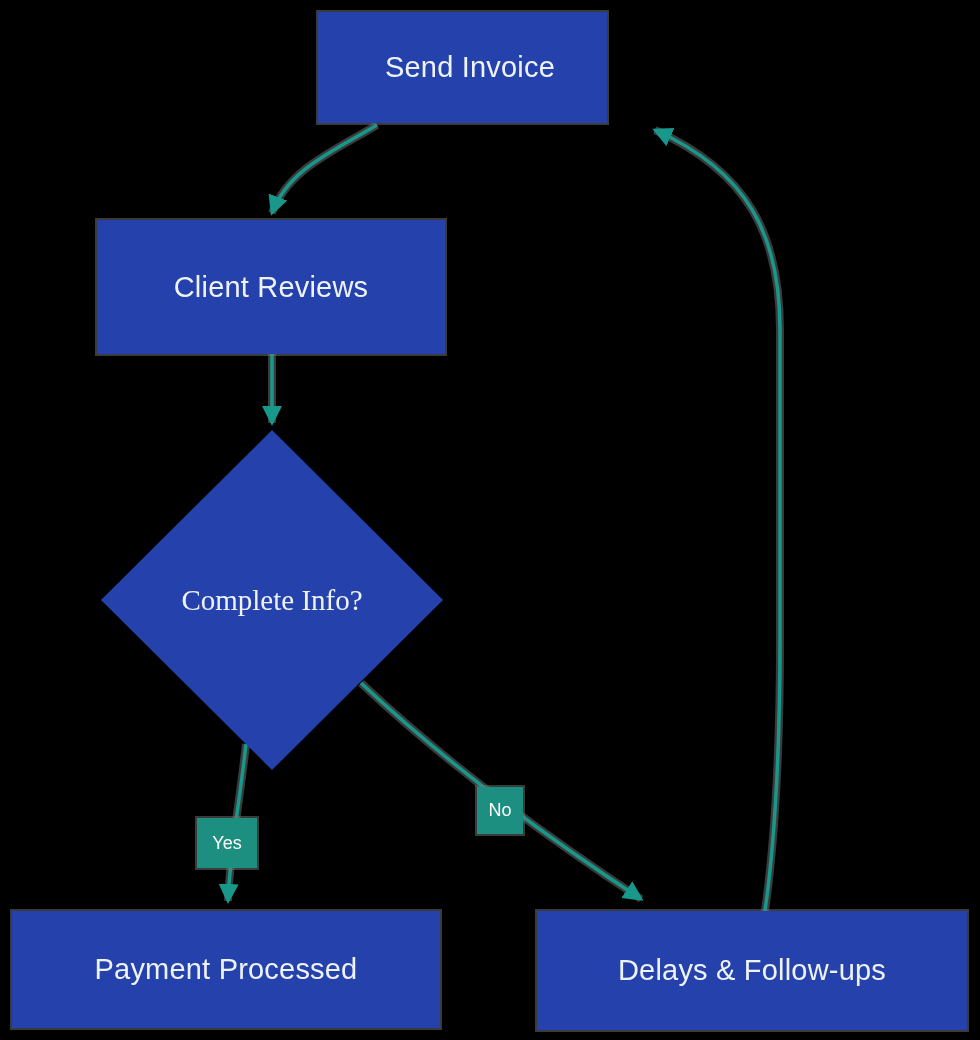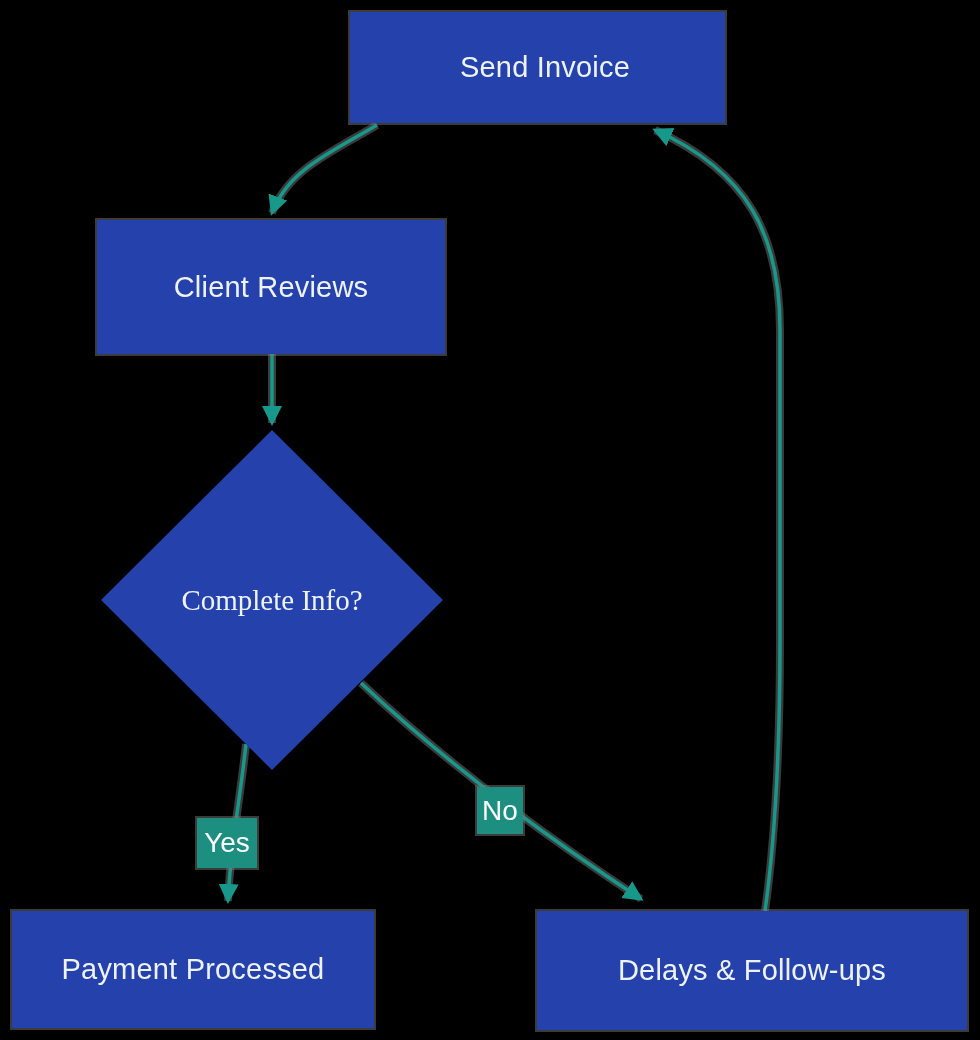--- a/index.html
+++ b/index.html
@@ -48,23 +48,23 @@
     align-items: center;
     justify-content: center;
     background: var(--node-fill);
     color: var(--text);
     font-size: 29px;
     font-weight: 500;
     letter-spacing: 0.2px;
     box-shadow: 0 0 0 2px var(--halo);
     text-align: center;
   }
-  .node-send-invoice      { left: 350px; top: 12px;  width: 375px; height: 111px; padding-left: 15px; }
+  .node-send-invoice      { left: 318px; top: 12px;  width: 289px; height: 111px; padding-left: 15px; }
   .node-client-reviews    { left: 97px;  top: 220px; width: 348px; height: 134px; }
-  .node-payment-processed { left: 12px;  top: 911px; width: 362px; height: 117px; }
+  .node-payment-processed { left: 12px;  top: 911px; width: 428px; height: 117px; }
   .node-delays-follow-ups { left: 537px; top: 911px; width: 430px; height: 119px; }
 
   .diamond {
     position: absolute;
     left: 101px; top: 430px;
     width: 342px; height: 340px;
     z-index: 2;
     display: flex;
     align-items: center;
     justify-content: center;
@@ -89,21 +89,21 @@
   }
 
   .edge-label {
     position: absolute;
     z-index: 3;
     display: flex;
     align-items: center;
     justify-content: center;
     background: var(--edge-label-fill);
     color: #ffffff;
-    font-size: 28px;
+    font-size: 18px;
     font-weight: 500;
     box-shadow: 0 0 0 2px var(--halo);
   }
   .edge-label-yes { left: 197px; top: 818px; width: 60px; height: 50px; justify-content: center; }
   .edge-label-no  { left: 477px; top: 787px; width: 46px; height: 47px; }
 </style>
 </head>
 <body>
 
 <div class="canvas">

